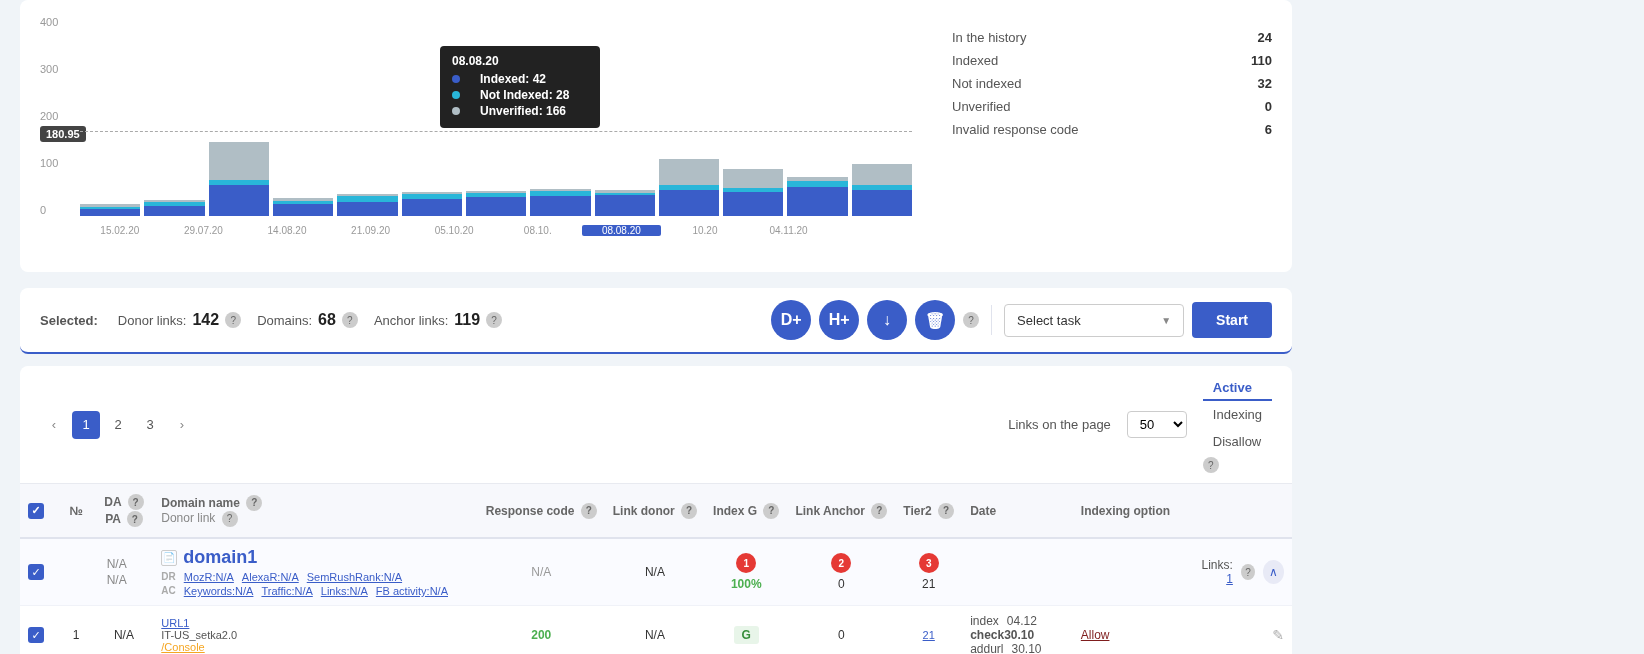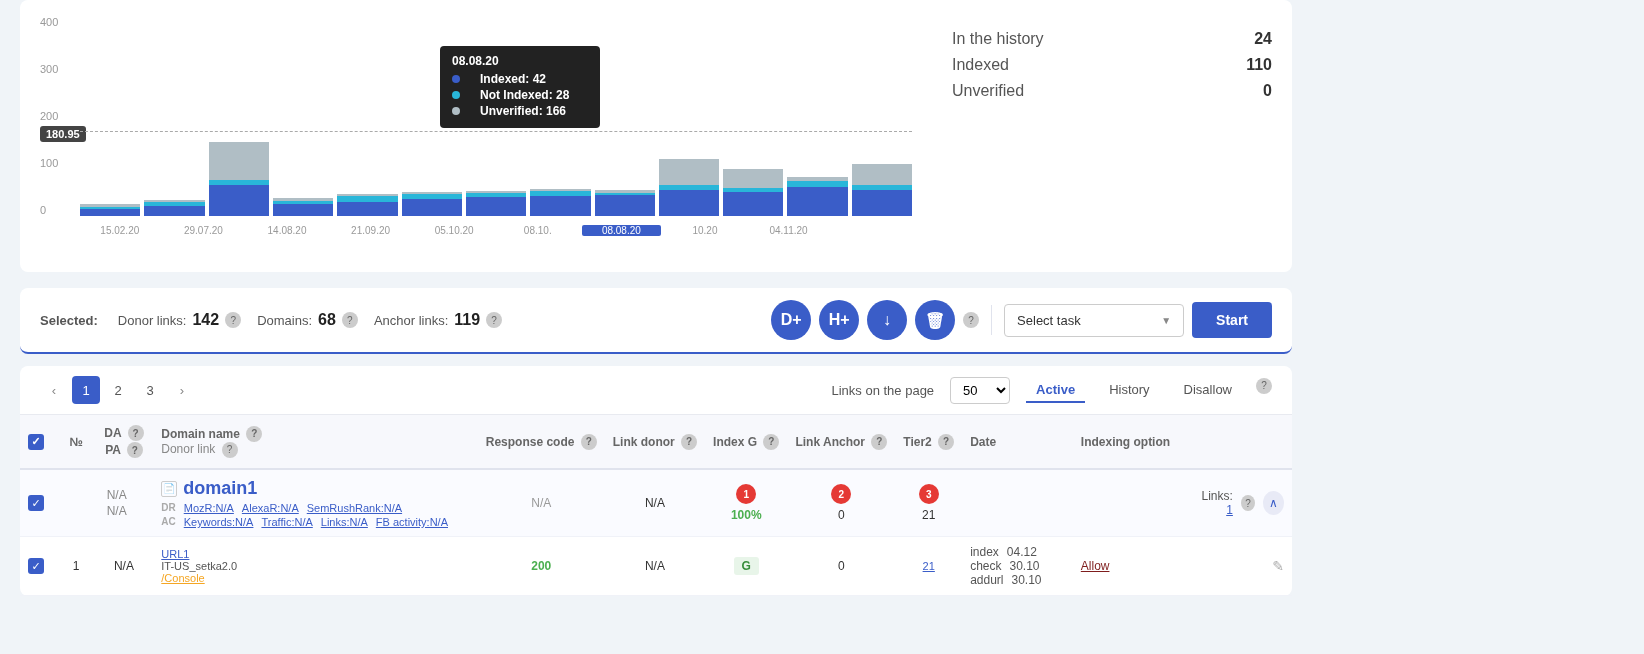--- a/index.html
+++ b/index.html
@@ -29,21 +29,21 @@
     
     .chart-right {
       width: 320px;
       padding-top: 10px;
     }
     
     .stat-row {
       display: flex;
       justify-content: space-between;
       padding: 4px 0;
-      font-size: 16px;
+      font-size: 13px;
     }
     
     .stat-label { color: #555; }
     .stat-value { font-weight: 600; color: #333; }
     
     
     .bar-chart-container {
       width: 100%;
       height: 220px;
       position: relative;
@@ -225,21 +225,21 @@
     .page-btn.arrow { color: #888; }
     
     .page-right { display: flex; align-items: center; gap: 16px; font-size: 13px; color: #555; }
     
     .links-label { }
     .page-size-select {
       border: 1px solid #ccc; border-radius: 4px; padding: 4px 8px;
       font-size: 13px; background: #fff; cursor: pointer;
     }
     
-    .view-tabs { display: flex; gap: 14px; }
+    .view-tabs { display: flex; gap: 2px; flex-direction: column; }
     .view-tab {
       padding: 4px 10px; cursor: pointer; font-size: 13px;
       border-bottom: 2px solid transparent; color: #555;
     }
     .view-tab.active { color: #3a5dc8; border-bottom-color: #3a5dc8; font-weight: 600; }
     
     
     .data-table { width: 100%; border-collapse: collapse; }
     
     .table-header {
@@ -510,22 +510,30 @@
       <div class="chart-right">
         <div class="stat-row">
           <span class="stat-label">In the history</span>
           <span class="stat-value">24</span>
         </div>
         <div class="stat-row">
           <span class="stat-label">Indexed</span>
           <span class="stat-value">110</span>
         </div>
         <div class="stat-row">
+          <span class="stat-label">Not indexed</span>
+          <span class="stat-value">32</span>
+        </div>
+        <div class="stat-row">
           <span class="stat-label">Unverified</span>
           <span class="stat-value">0</span>
+        </div>
+        <div class="stat-row">
+          <span class="stat-label">Invalid response code</span>
+          <span class="stat-value">6</span>
         </div>
       </div>
     </div>
   </div>
 
   <div class="toolbar">
     <span class="selected-label">Selected:</span>
 
     <div class="stat-item">
       <span>Donor links:</span>
@@ -576,21 +584,21 @@
 
       <div class="page-right">
         <span class="links-label">Links on the page</span>
         <select class="page-size-select">
           <option>50</option>
           <option>100</option>
           <option>200</option>
         </select>
         <div class="view-tabs">
           <div class="view-tab active">Active</div>
-          <div class="view-tab">History</div>
+          <div class="view-tab">Indexing</div>
           <div class="view-tab">Disallow</div>
           <span class="help-icon">?</span>
         </div>
       </div>
     </div>
 
     <table class="data-table">
       <thead class="table-header">
         <tr>
           <th class="th checkbox-col">
@@ -729,21 +737,21 @@
           </td>
           <td class="td tier2-col">
             <span class="domain-link">21</span>
           </td>
           <td class="td date-col">
             <div class="indexing-option">
               <div style="display:flex;gap:8px;">
                 <span>index</span>
                 <span>04.12</span>
               </div>
-              <div style="display:flex;gap:8px;">
+              <div style="display:flex;gap:0;font-weight:bold;">
                 <span>check</span>
                 <span>30.10</span>
               </div>
               <div style="display:flex;gap:8px;">
                 <span>addurl</span>
                 <span>30.10</span>
               </div>
             </div>
           </td>
           <td class="td indexing-col">

